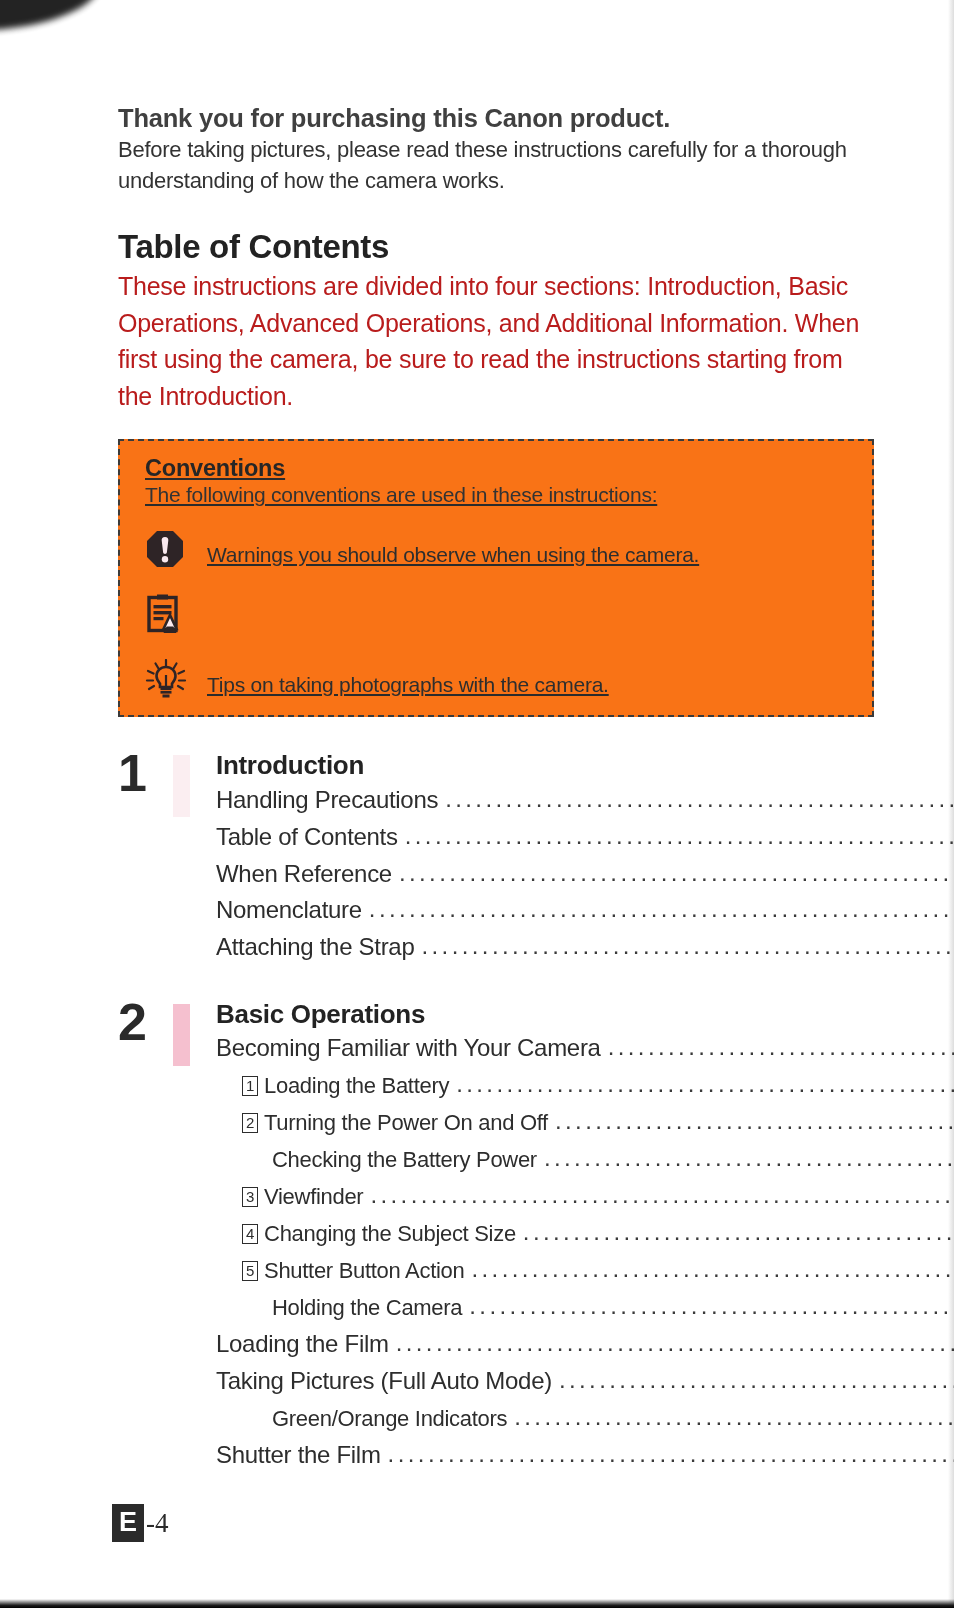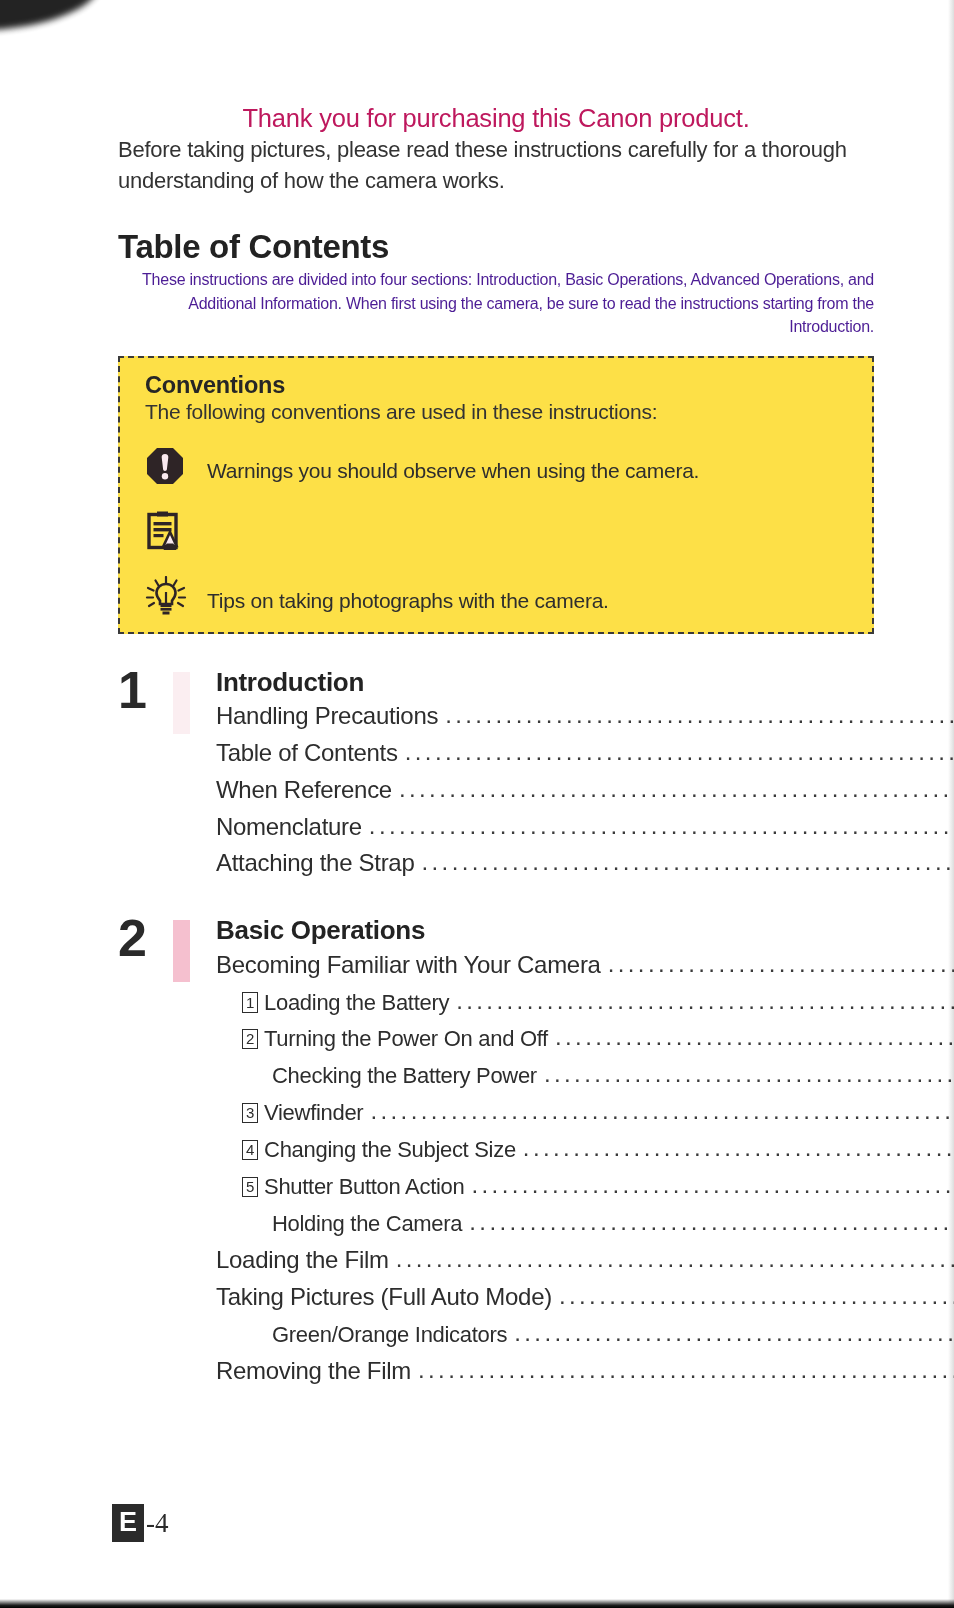--- a/index.html
+++ b/index.html
@@ -45,58 +45,57 @@
   #page {
     position: absolute;
     left: 118px;
     top: 104px;
     width: 756px;
   }
 
   
   .thanks-heading {
     font-size: 25.5px;
-    font-weight: normal;
+    font-weight: bold;
     letter-spacing: -0.2px;
     line-height: 1.16;
-    color: #be185d;
-    text-align: center;
+    color: #404040;
   }
   .intro-para {
     font-size: 22px;
     line-height: 1.43;
     color: #333;
     margin-top: 0;
     letter-spacing: -0.25px;
   }
 
   
   .toc-heading {
     font-size: 33px;
     font-weight: bold;
     letter-spacing: -0.3px;
     margin-top: 32px;
     color: #222;
   }
   .toc-intro {
-    font-size: 16px;
+    font-size: 25px;
     line-height: 1.46;
-    color: #4c1d95;
+    color: #b91c1c;
     margin-top: 2px;
     letter-spacing: -0.25px;
-    text-align: right;
   }
 
   
   #conventions-box {
-    margin-top: 17px;
+    margin-top: 25px;
     border: 2.5px dashed #3a3a3a;
-    background: #fde047;
+    background: #f97316;
     padding: 14px 18px 16px 25px;
     position: relative;
+    text-decoration: underline;
   }
   .conventions-title {
     font-size: 23.5px;
     font-weight: bold;
     color: #262626;
     letter-spacing: -0.2px;
   }
   .conventions-sub {
     font-size: 21px;
     color: #333;
@@ -363,21 +362,21 @@
           </div>
           <div class="toc-entry level-1">
             <span class="toc-label"><span>Taking Pictures (Full Auto Mode)</span></span>
             <span class="toc-dots">......................................................................</span>
           </div>
           <div class="toc-entry level-3">
             <span class="toc-label"><span>Green/Orange Indicators</span></span>
             <span class="toc-dots">......................................................................</span>
           </div>
           <div class="toc-entry level-1">
-            <span class="toc-label"><span>Removing the Film</span></span>
+            <span class="toc-label"><span>Shutter the Film</span></span>
             <span class="toc-dots">......................................................................</span>
           </div>
         </div>
       </div>
     </div>
 
 </div>
 
 <div id="page-footer">
   <span class="footer-lang">E</span>

